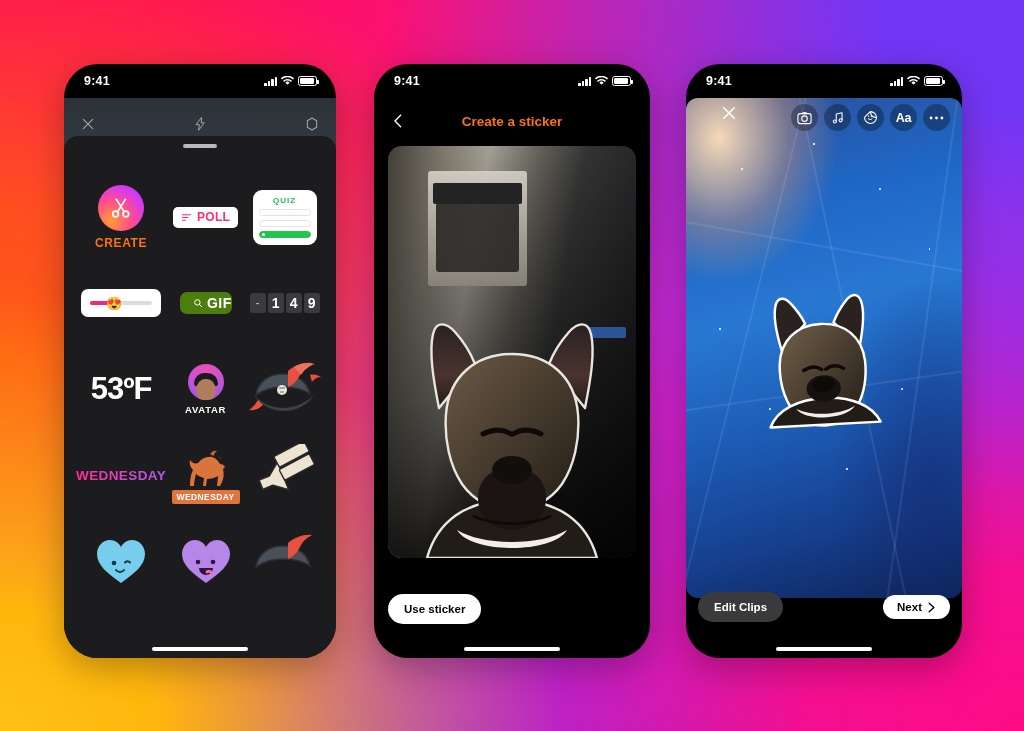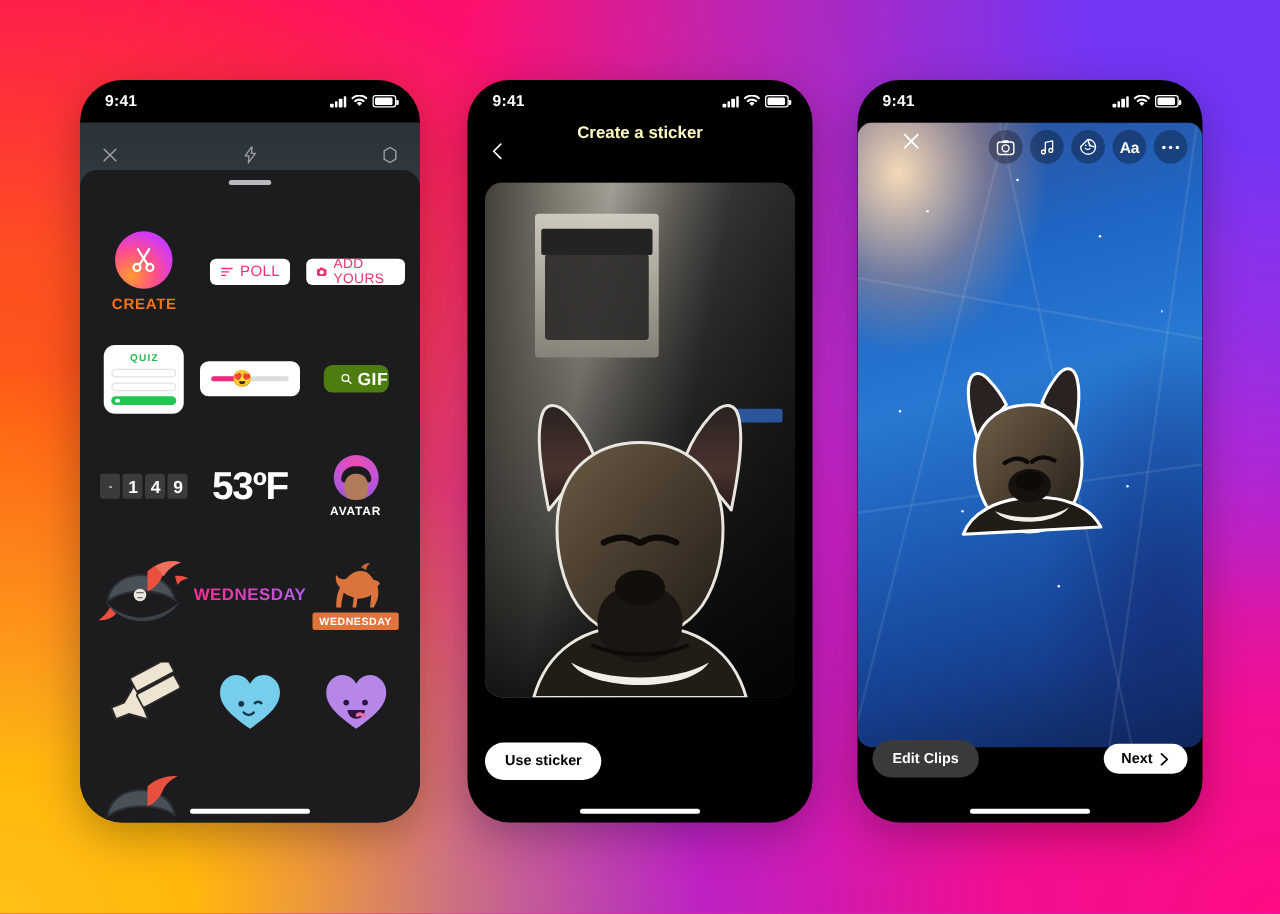--- a/index.html
+++ b/index.html
@@ -81,21 +81,21 @@
   
   .create-circ {
     width: 46px; height: 46px; border-radius: 50%;
     background: radial-gradient(circle at 28% 78%, #ff9b2f 0%, #ff4d8d 42%, #d33bf0 72%, #9b3df5 100%);
     display: flex; align-items: center; justify-content: center;
   }
   .create-lbl { color:#f97316; font-size:12px; font-weight:bold; letter-spacing:.6px; margin-top:5px; }
   
   .pill-w {
     background:#fff; border-radius:5px; height:21px; display:flex; align-items:center;
-    gap:5px; padding:0 8px; font-weight:normal; letter-spacing:.3px; font-size:12px;
+    gap:5px; padding:0 8px; font-weight:bold; letter-spacing:.3px; font-size:12px;
   }
   .pill-poll { color:#ff2d7a; }
   .pill-addyours { color:#e6356f; font-size:11px; }
   
   .quiz {
     background:#fff; border-radius:9px; width:64px; padding:6px 6px 7px;
     display:flex; flex-direction:column; gap:4px; align-items:center;
   }
   .quiz-t { color:#22bb55; font-size:8px; font-weight:bold; letter-spacing:1px; }
   .quiz-r { width:100%; height:7px; border:1px solid #e2e2e2; border-radius:4px; }
@@ -140,21 +140,21 @@
     -webkit-background-clip:text;background-clip:text;color:transparent;
     font-family:"Liberation Sans Narrow","Liberation Sans",sans-serif;}
   .wed-badge{background:#e0743c;color:#fff;font-size:8.5px;font-weight:bold;letter-spacing:.4px;
     padding:2px 5px;border-radius:2px;margin-top:2px;}
   .sticker-svg{display:block;}
 
   
   #phone2 { left: 374px; top: 64px; width: 276px; height: 594px; }
   .nav2 {
     position:absolute; top:34px; left:0; right:0; height:46px; z-index:20;
-    display:flex; align-items:flex-start; justify-content:center; color:#fef9c3;
+    display:flex; align-items:center; justify-content:center; color:#f97316;
   }
   .nav2-title{font-size:13.5px;font-weight:bold;}
   .nav2-back{position:absolute;left:16px;top:50%;transform:translateY(-50%);}
   .photo2 {
     position:absolute; left:14px; right:14px; top:82px; height:412px;
     border-radius:14px; overflow:hidden; background:#141414;
   }
   .kitchen{position:absolute;inset:0;
     background:
       linear-gradient(180deg, rgba(0,0,0,.10) 0%, rgba(0,0,0,.55) 62%, rgba(0,0,0,.88) 100%),
@@ -254,30 +254,20 @@
 
         <div class="cell">
           <div class="pill-w pill-poll">
             <svg width="11" height="11" viewBox="0 0 24 24">
                 <path d="M3 6h18M3 12h12M3 18h7" stroke="#ff2d7a" stroke-width="2.4" stroke-linecap="round"></path>
               </svg>
             <span>POLL</span>
           </div>
         </div>
 
-        <div class="cell">
-          <div class="pill-w pill-addyours">
-            <svg width="12" height="11" viewBox="0 0 24 22">
-                <rect x="1.5" y="4" width="21" height="16" rx="3.5" fill="#e6356f"></rect>
-                <circle cx="12" cy="12" r="4.6" fill="#fff"></circle>
-                <rect x="8" y="1.5" width="8" height="3.5" rx="1.4" fill="#e6356f"></rect>
-              </svg>
-            <span>ADD YOURS</span>
-          </div>
-        </div>
 
         <div class="cell">
           <div class="quiz">
             <div class="quiz-t">QUIZ</div>
             <div class="quiz-r"></div>
             <div class="quiz-r"></div>
             <div class="quiz-r on"></div>
           </div>
         </div>
 

